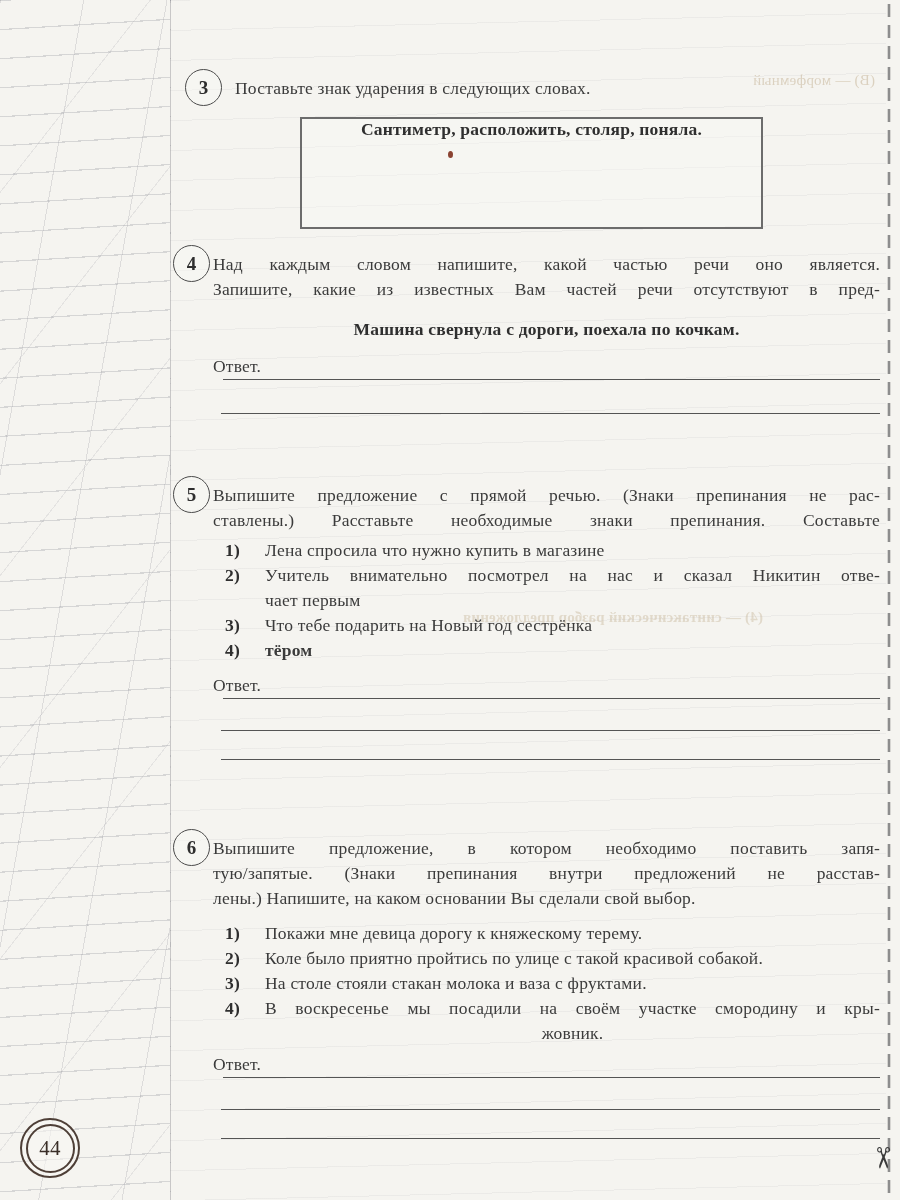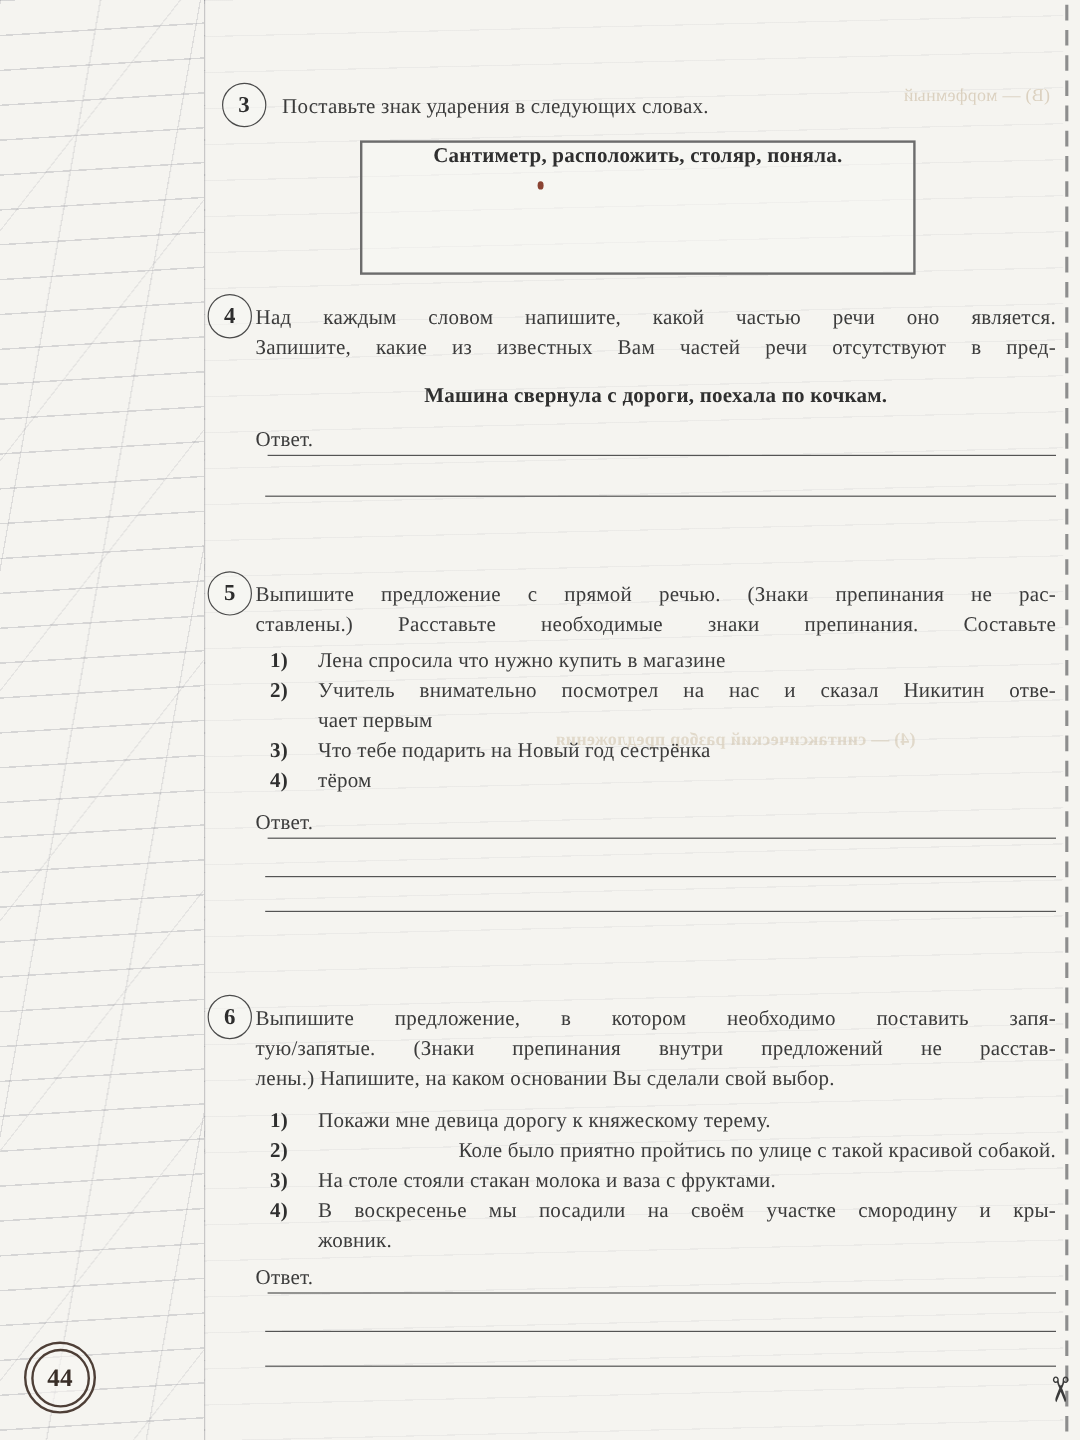--- a/index.html
+++ b/index.html
@@ -31,21 +31,21 @@
     transform:rotate(90deg); line-height:32px; text-align:center;
   }
   .pagenum{
     position:absolute; left:20px; top:1118px; width:56px; height:56px;
     border:2px solid #4e3f37; border-radius:50%;
     display:flex; align-items:center; justify-content:center; background:rgba(248,247,244,0.6);
   }
   .pagenum-inner{
     width:45px; height:45px; border:2px solid #4e3f37; border-radius:50%;
     display:flex; align-items:center; justify-content:center;
-    font-weight:bold; font-size:21px; color:#392e27;
+    font-weight:normal; font-size:21px; color:#392e27;
   }
   .task{position:absolute; left:213px; width:667px;}
   .task-circle{
     position:absolute; left:-40px; top:-7px; width:35px; height:35px;
     border:1.7px solid #4b4b4b; border-radius:50%;
     text-align:center; line-height:35px; font-weight:bold; font-size:19px; color:#2e2e2e;
     background:rgba(248,247,244,0.5);
   }
   .task-circle.c3{left:-28px;}
   .jline{line-height:25px; text-align:justify; text-align-last:justify;}
@@ -129,21 +129,21 @@
       </div>
       <div class="opt">
         <span class="onum">3)</span>
         <span class="otext">
             <span class="lline" style="display:block;">Что тебе подарить на Новый год сестрёнка</span>
           </span>
       </div>
       <div class="opt">
         <span class="onum">4)</span>
         <span class="otext">
-          <span class="lline" style="display:block;">тёром</span>
+          <span class="lline" style="display:block;font-weight:bold;">тёром</span>
         </span>
       </div>
     </div>
     <div class="answer-row" style="margin-top:10px;">
       <span>Ответ.</span>
       <span class="fill"></span>
     </div>
     <div class="blank h28"></div>
     <div class="blank h28"></div>
   </div>
@@ -156,34 +156,34 @@
     <div class="options" style="margin-top:10px;">
       <div class="opt">
         <span class="onum">1)</span>
         <span class="otext">
             <span class="lline" style="display:block;">Покажи мне девица дорогу к княжескому терему.</span>
           </span>
       </div>
       <div class="opt">
         <span class="onum">2)</span>
         <span class="otext">
-            <span class="lline" style="display:block;text-align:right;">Коле было приятно пройтись по улице с такой красивой собакой.</span>
+            <span class="lline" style="display:block;">Коле было приятно пройтись по улице с такой красивой собакой.</span>
           </span>
       </div>
       <div class="opt">
         <span class="onum">3)</span>
         <span class="otext">
             <span class="lline" style="display:block;">На столе стояли стакан молока и ваза с фруктами.</span>
           </span>
       </div>
       <div class="opt">
         <span class="onum">4)</span>
         <span class="otext">
           <span class="jline" style="display:block;">В воскресенье мы посадили на своём участке смородину и кры-</span>
-          <span class="lline" style="display:block;">жовник.</span>
+          <span class="lline" style="display:block;text-align:center;">жовник.</span>
         </span>
       </div>
     </div>
     <div class="answer-row" style="margin-top:6px;">
       <span>Ответ.</span>
       <span class="fill"></span>
     </div>
     <div class="blank h28"></div>
     <div class="blank h28"></div>
   </div>

